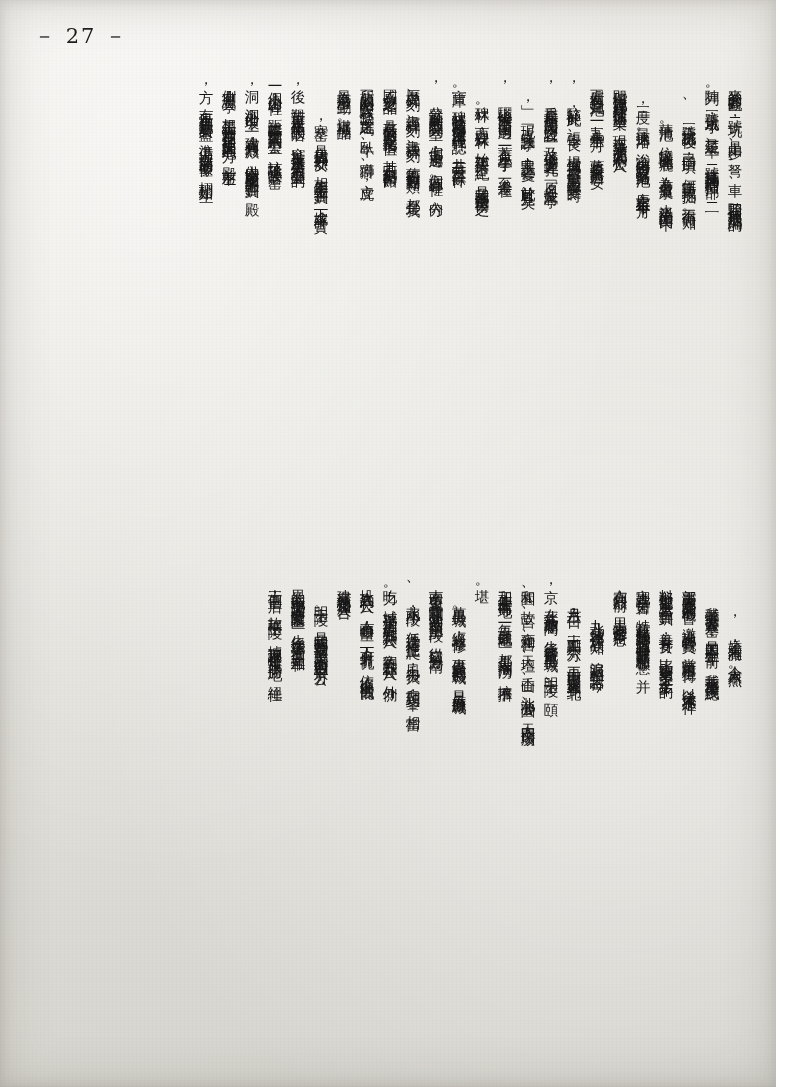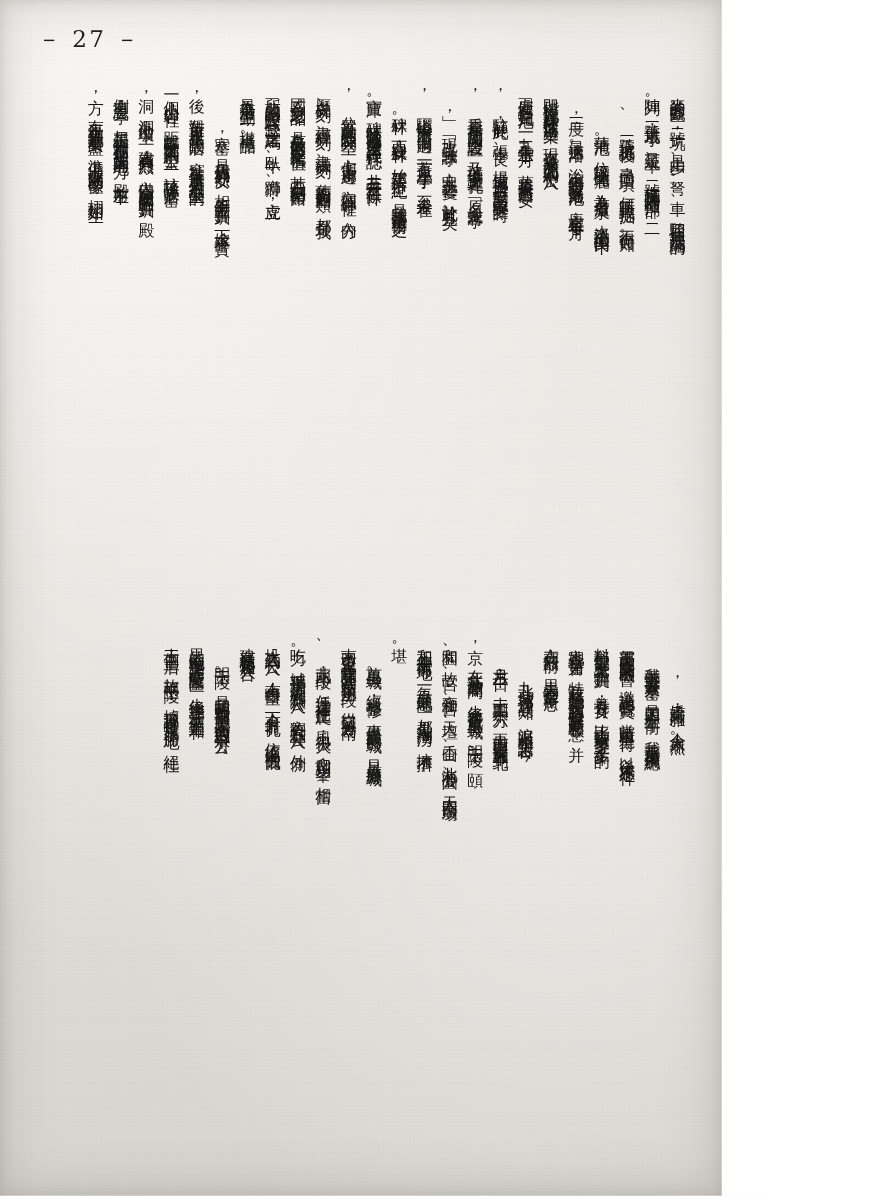--- a/index.html
+++ b/index.html
@@ -8,21 +8,21 @@
     background: #ffffff;
   }
   body {
     width: 800px;
     height: 1087px;
     overflow: hidden;
     font-family: "DejaVu Serif", serif;
   }
   .page {
     position: relative;
-    width: 656px;
+    width: 776px;
     height: 1087px;
     background: #e8e6e1;
     background-image:
       radial-gradient(ellipse at 20% 15%, rgba(255,255,255,0.55) 0%, rgba(255,255,255,0) 55%),
       radial-gradient(ellipse at 78% 60%, rgba(255,255,255,0.42) 0%, rgba(255,255,255,0) 60%),
       linear-gradient(175deg, #f2f0ec 0%, #e6e4de 40%, #dedcd6 72%, #d6d4ce 100%);
     box-sizing: border-box;
     overflow: hidden;
   }
   

